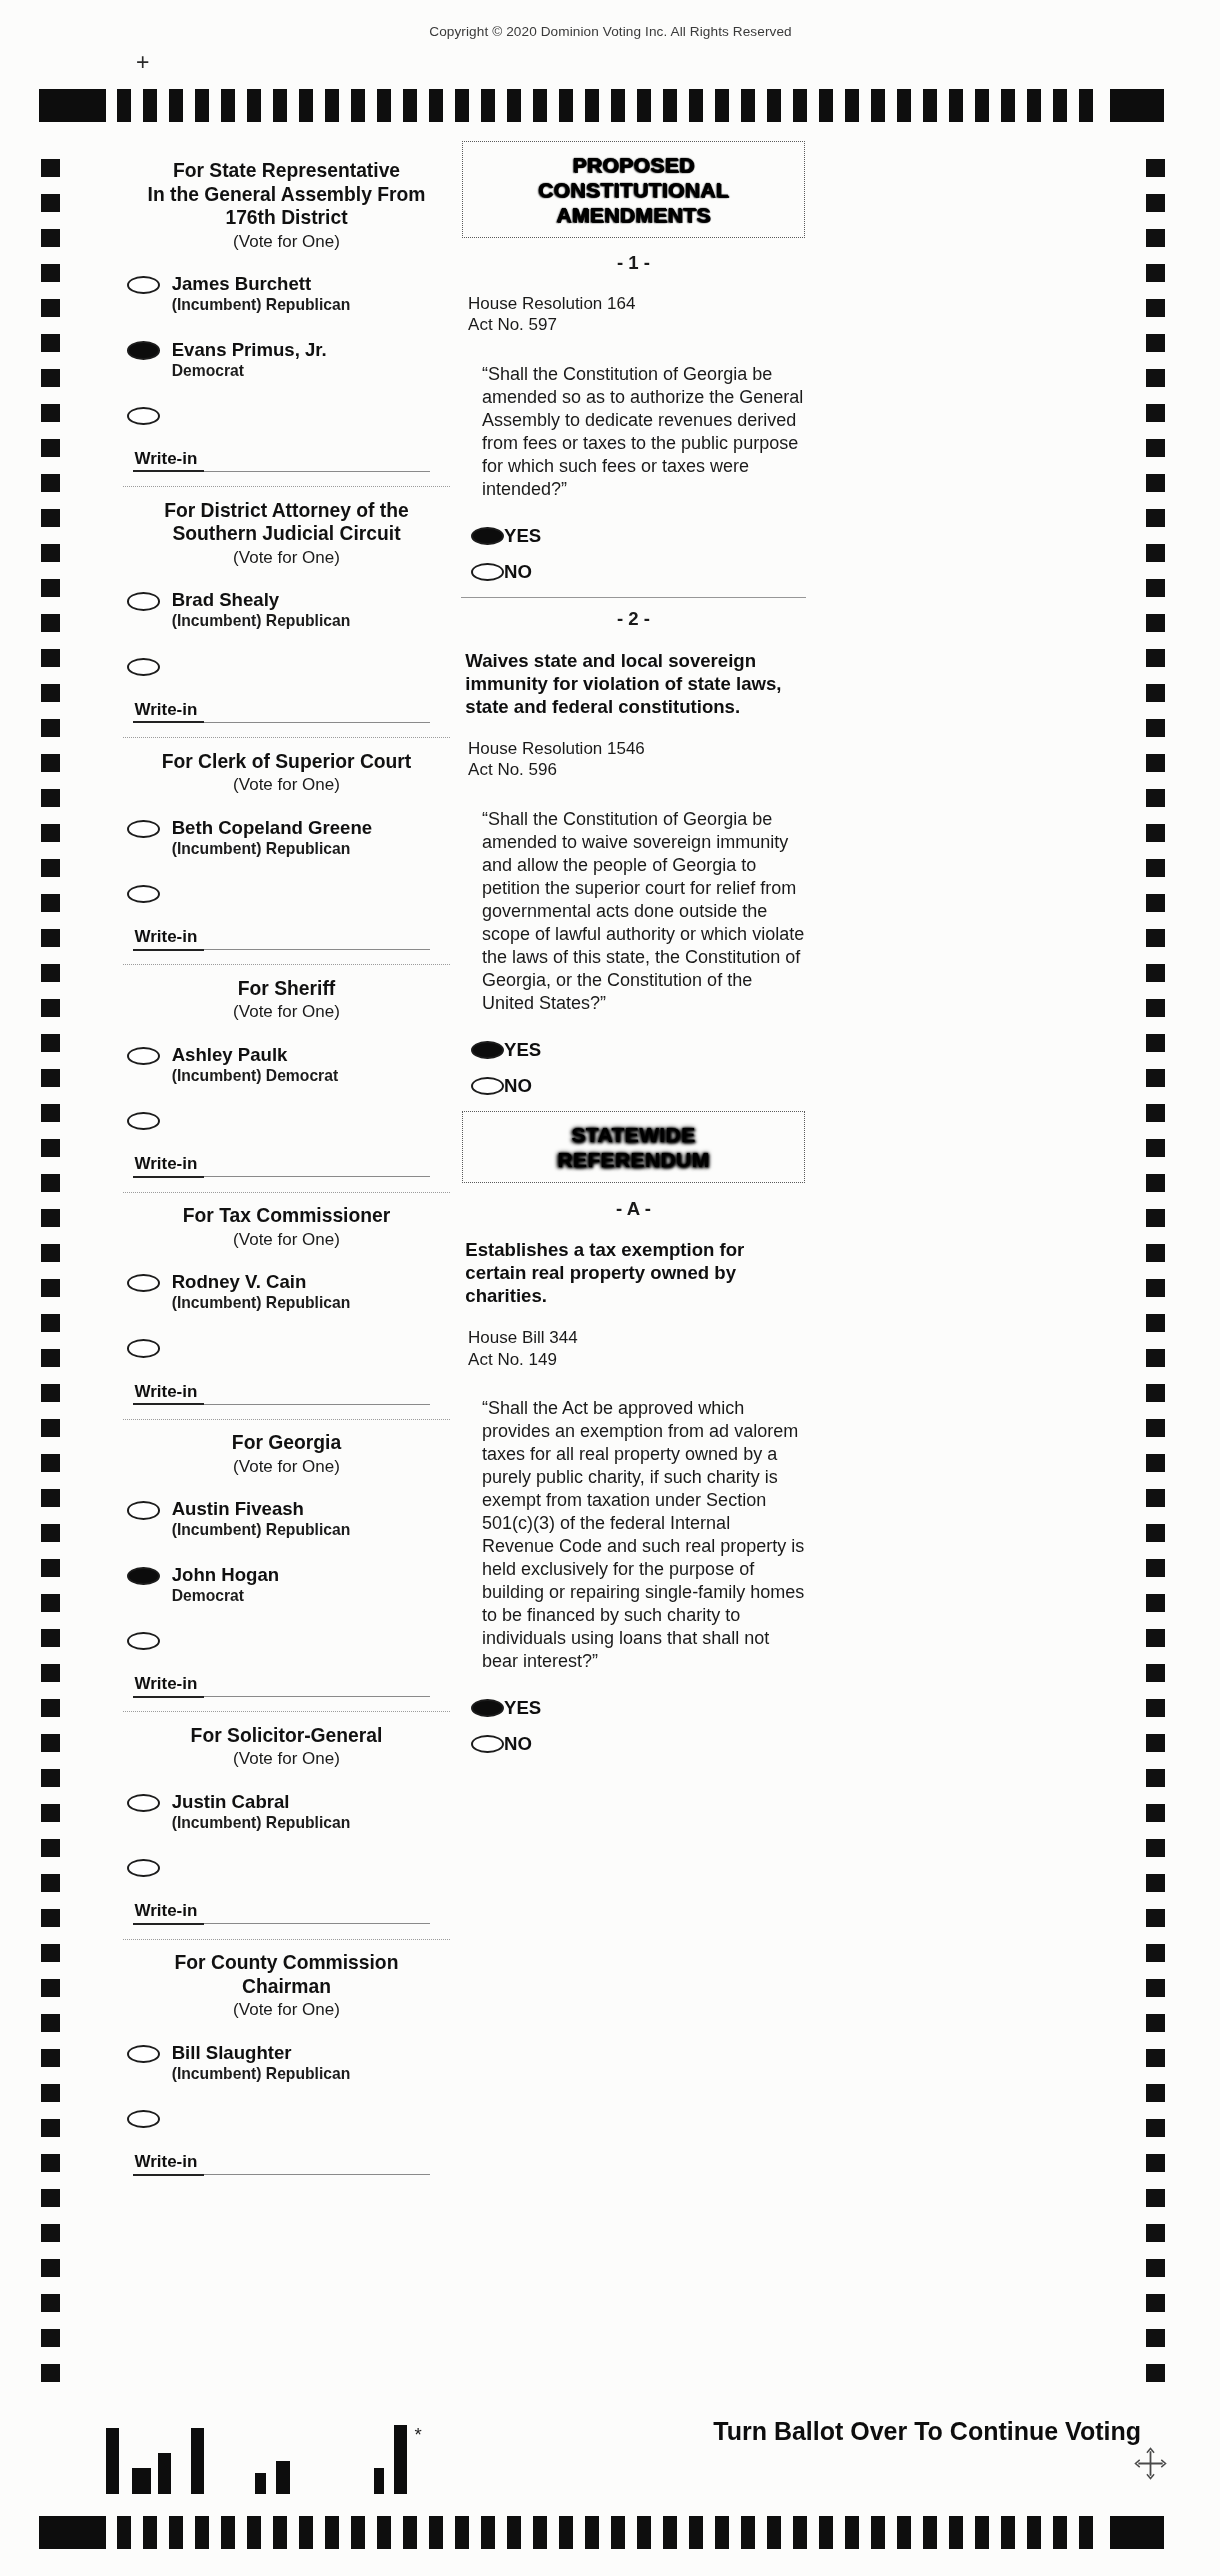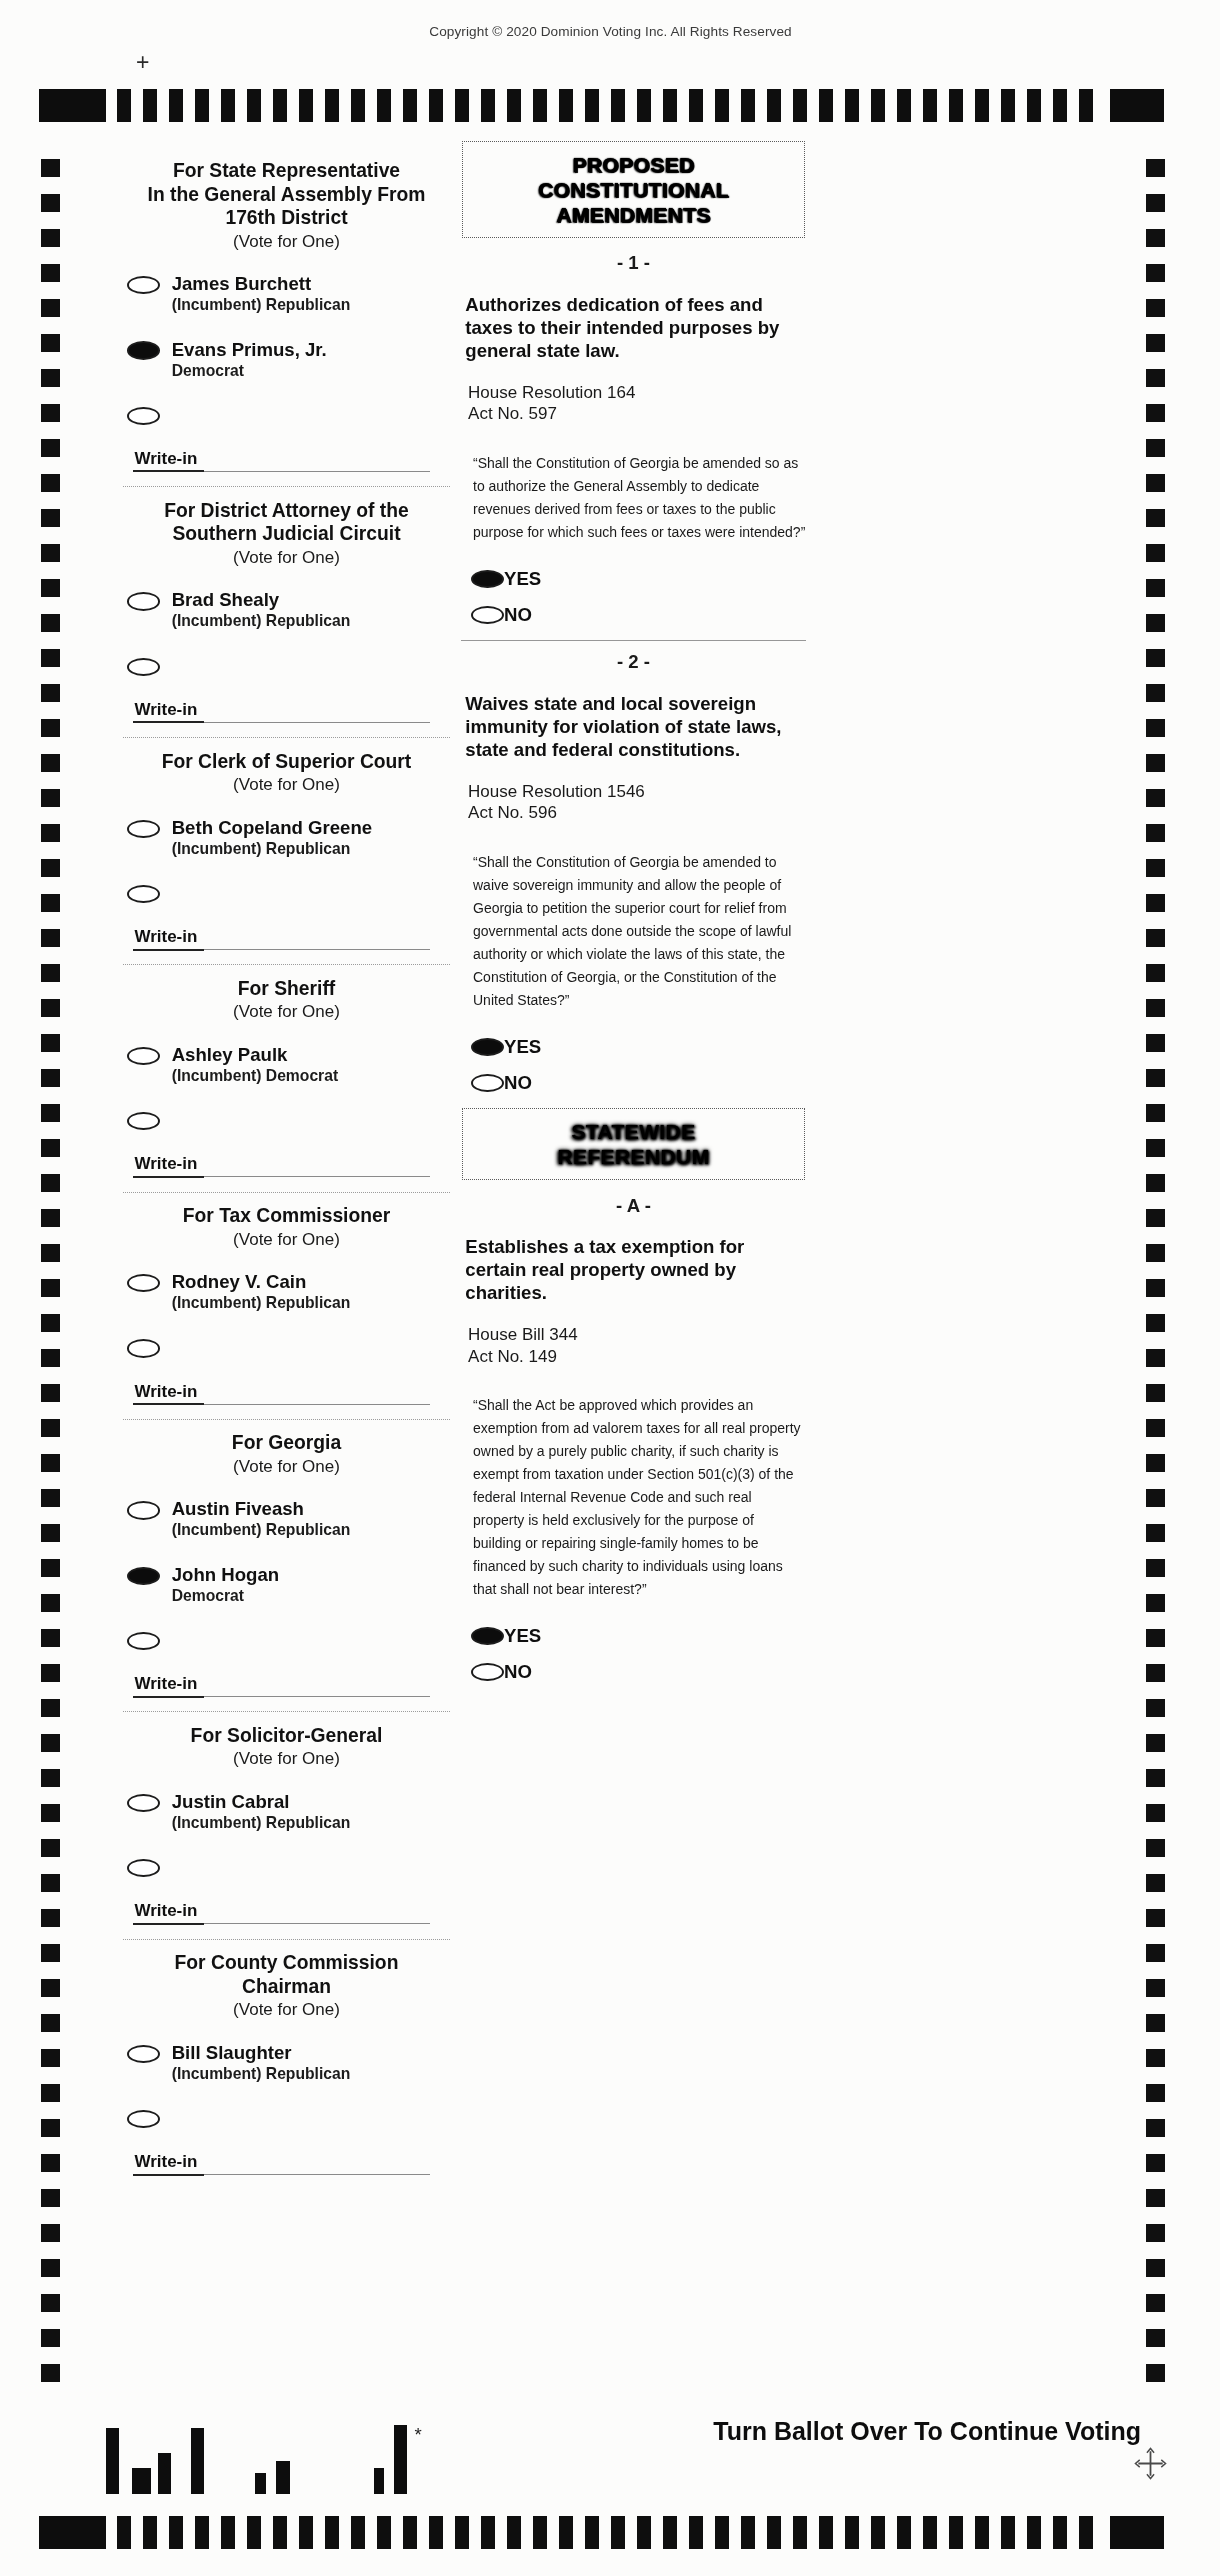--- a/index.html
+++ b/index.html
@@ -52,21 +52,21 @@
   .measure-header{border:1.4px dotted #5a5a5a;text-align:center;font-weight:bold;
     font-size:21px;line-height:25px;padding:10px 4.3px;margin:0 1.4px 14.3px;color:#000;}
   .smudge{letter-spacing:0.4px;
     text-shadow:0 0 1.4px #000,1.1px 0.7px 0.7px #000,-0.7px 0.7px 1.4px rgba(0,0,0,.75);}
   .smudge-heavy{letter-spacing:0.4px;
     text-shadow:0 0 2.1px #000,0 0 5px #000,1.4px 1.4px 2.9px #000,-1.4px 0.7px 3.6px rgba(0,0,0,.9);}
   .measure-header.second{margin-top:7.1px;}
   .measure-number{text-align:center;font-weight:bold;font-size:18.6px;margin:5.7px 0 18.6px;}
   .measure-summary{font-weight:bold;font-size:18.6px;line-height:23px;margin:0 0 20px 4.3px;color:#0f0f0f;}
   .measure-refs{font-size:17px;line-height:21.4px;margin:0 0 27px 7.1px;}
-  .measure-question{font-size:14px;line-height:23px;margin:0 0 24px 12px;}
+  .measure-question{font-size:18px;line-height:23px;margin:0 0 24px 21px;}
   .choice{display:flex;align-items:center;margin:0 0 14.3px 10px;}
   .choice .oval{margin-top:0;}
   .choice-label{font-weight:bold;font-size:18.6px;color:#0f0f0f;}
   .divider{border-top:0.7px solid #979797;margin:2.9px 0 10px;}
 
   
   .footer-code{position:absolute;left:106px;top:2424px;height:70px;
     display:flex;align-items:flex-end;}
   .cbar{background:#0d0d0d;display:inline-block;}
   .code-star{font-size:18.6px;color:#222;align-self:flex-start;margin-left:7.1px;}
@@ -273,21 +273,20 @@
 <div class="col-right">
 
   <div class="measure-header smudge">
     <div>PROPOSED</div>
     <div>CONSTITUTIONAL</div>
     <div>AMENDMENTS</div>
   </div>
 
   <section class="measure">
     <div class="measure-number">- 1 -</div>
-    <p class="measure-summary">Authorizes dedication of fees and taxes to their intended purposes by general state law.</p>
     <div class="measure-refs">
       <div>House Resolution 164</div>
       <div>Act No. 597</div>
     </div>
     <p class="measure-question">“Shall the Constitution of Georgia be amended so as to authorize the General Assembly to dedicate revenues derived from fees or taxes to the public purpose for which such fees or taxes were intended?”</p>
     <div class="choice">
       <span class="oval filled"></span>
       <span class="choice-label">YES</span>
     </div>
     <div class="choice">

